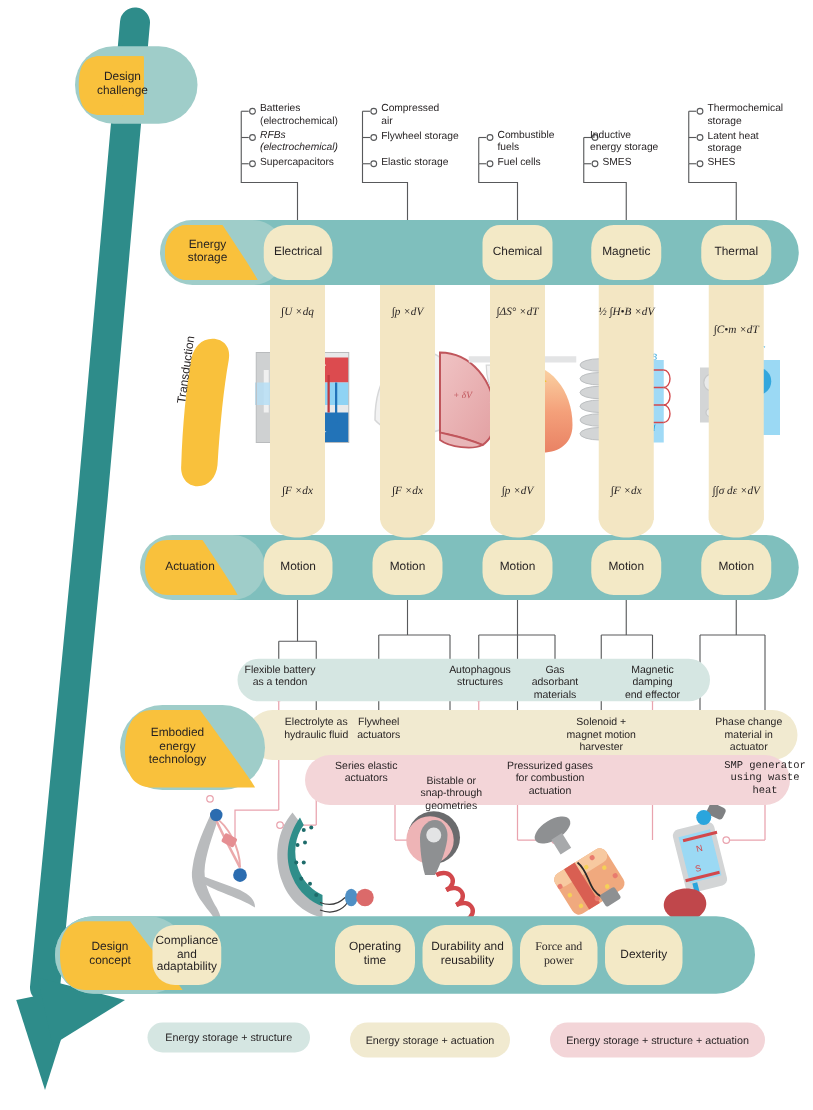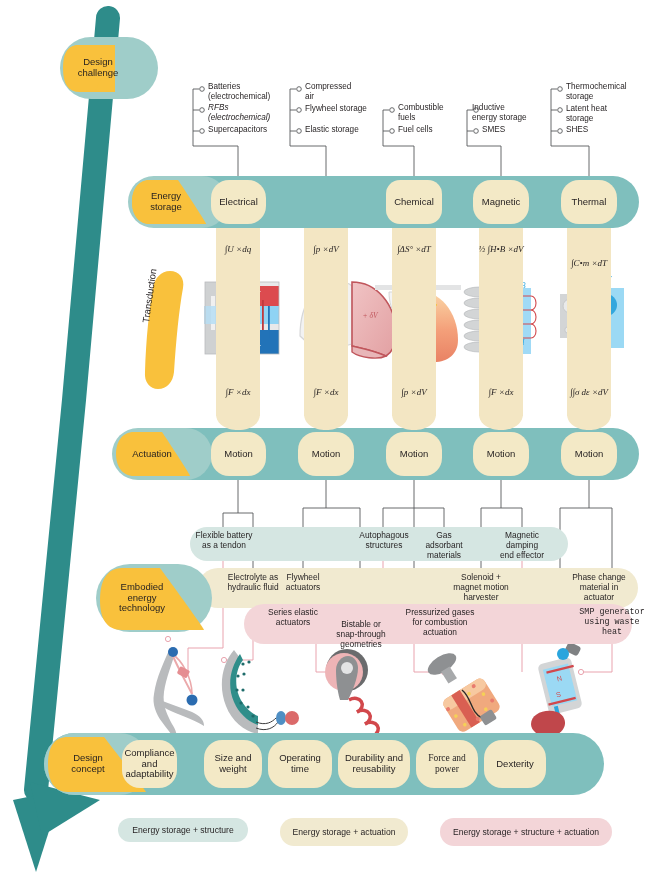--- a/index.html
+++ b/index.html
@@ -580,22 +580,20 @@
 geometries</div>
   <div class="emb-label" style="left:390px; top:608px; width:100px;">Pressurized gases
 for combustion
 actuation</div>
   <div class="emb-label" style="left:573px; top:608px; width:78px;font-family:Liberation Mono, monospace;">SMP generator
 using waste
 heat</div>
 
   <div class="pill" style="left:122px; top:740px; width:55px; height:48px;">Compliance and
 adaptability</div>
-  <div class="pill" style="left:204px; top:740px; width:58px; height:48px;">Size and
-weight</div>
   <div class="pill" style="left:268px; top:740px; width:64px; height:48px;">Operating
 time</div>
   <div class="pill" style="left:338px; top:740px; width:72px; height:48px;">Durability and
 reusability</div>
   <div class="pill" style="left:416px; top:740px; width:62px; height:48px;font-family:Liberation Serif, serif;">Force and
 power</div>
   <div class="pill" style="left:484px; top:740px; width:62px; height:48px;">Dexterity</div>
 
   <div class="legend-pill" style="left:118px; top:818px; width:130px; height:24px; background:#d5e6e2;text-align:center;">Energy storage + structure</div>
   <div class="legend-pill" style="left:280px; top:818px; width:128px; height:28px; background:#f1ead0;">Energy storage + actuation</div>

